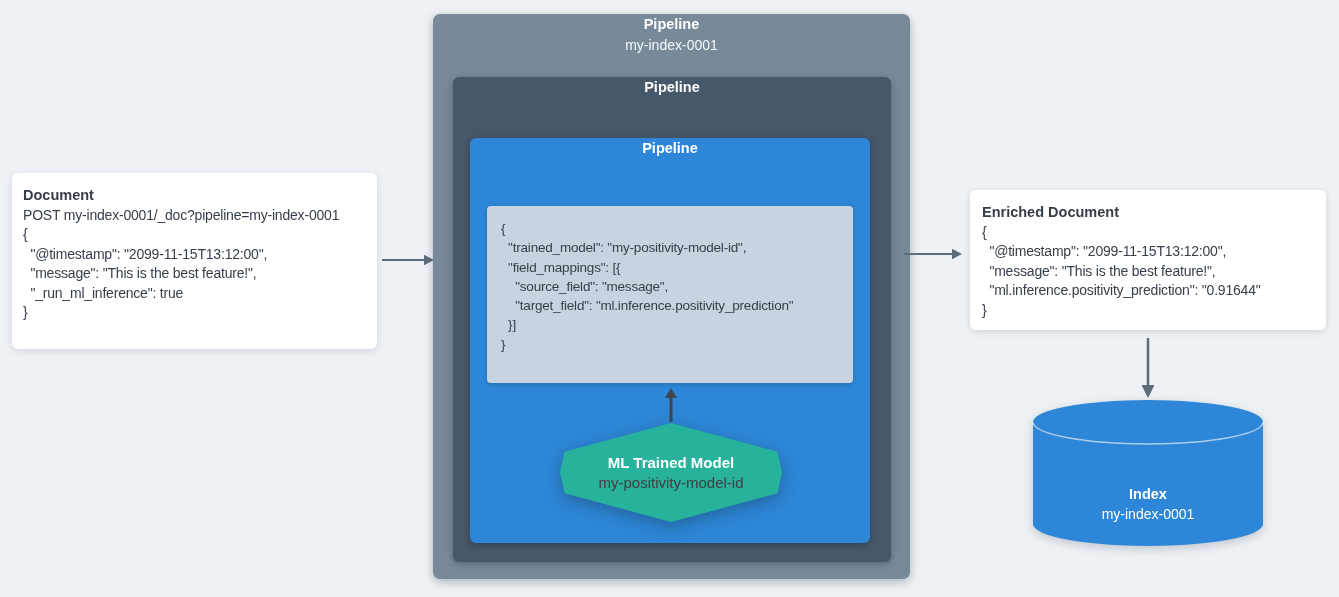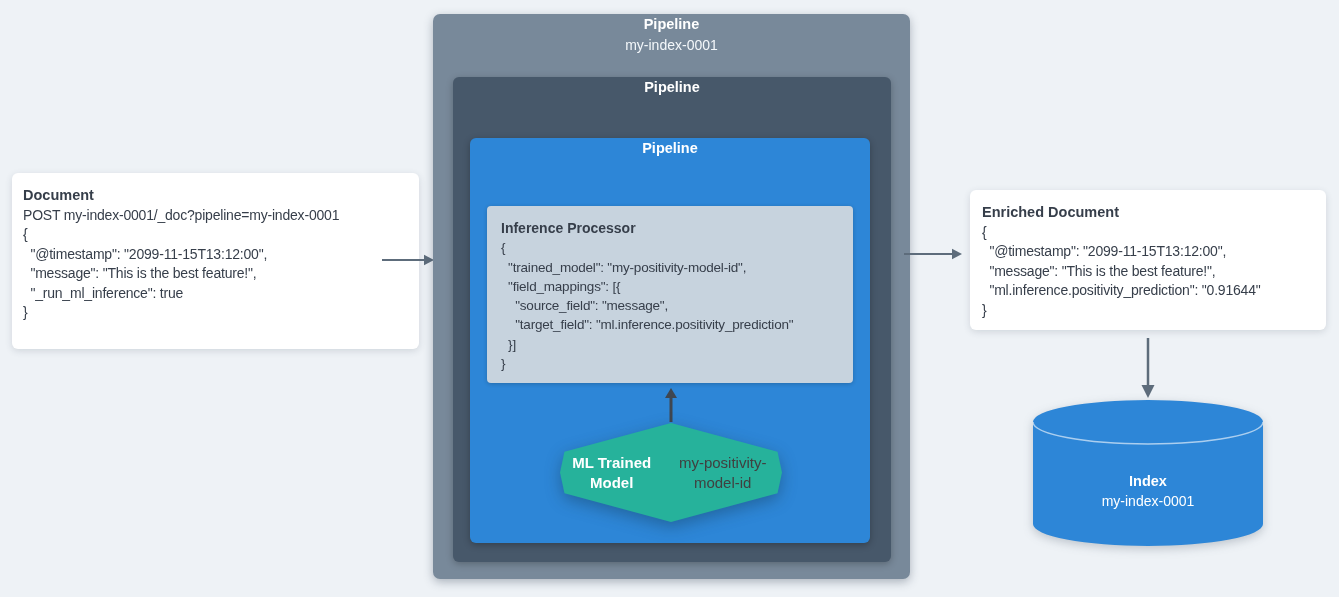--- a/index.html
+++ b/index.html
@@ -27,41 +27,41 @@
   
   .proc-box{position:absolute;left:17px;top:68px;width:366px;height:177px;
             background:#c7d3de;border-radius:4px;padding:13px 0 0 14px;box-sizing:border-box;
             color:#363e4a;box-shadow:0 1px 4px rgba(0,0,0,.2);}
   .proc-box .card-title{font-size:14px;line-height:19.3px;}
   .proc-box .code-line{font-size:13.5px;line-height:19.3px;}
 
   
   .hex-wrap{position:absolute;left:90px;top:285px;width:222px;height:99px;
             filter:drop-shadow(0 5px 8px rgba(15,40,55,.35));}
-  .hex{width:100%;height:100%;background:#26b29b;display:flex;flex-direction:row;
+  .hex{width:100%;height:100%;background:#26b29b;display:flex;flex-direction:column;
        justify-content:center;align-items:center;text-align:center;
        clip-path:polygon(50% 0,98% 29%,100% 50%,98% 71%,50% 100%,2% 71%,0 50%,2% 29%);}
   .hex-title{color:#fff;font-weight:bold;font-size:15px;line-height:20px;}
   .hex-sub{color:#404040;font-size:15px;line-height:20px;}
 
   
   .cyl-wrap{position:absolute;left:1033px;top:400px;width:230px;height:150px;
             filter:drop-shadow(0 3px 5px rgba(45,60,80,.25));}
-  .cyl-label{position:absolute;left:1033px;top:471px;width:230px;text-align:center;color:#fff;}
+  .cyl-label{position:absolute;left:1033px;top:484px;width:230px;text-align:center;color:#fff;}
   .cyl-title{font-weight:bold;font-size:14.5px;line-height:20px;}
   .cyl-sub{font-size:14px;line-height:20px;}
 
   .arrow{position:absolute;}
 </style>
 </head>
 <body>
 
 <div id="stage">
 
-  <div class="card" style="left:12px;top:173px;width:407px;height:176px;box-sizing:border-box;">
+  <div class="card" style="left:12px;top:173px;width:365px;height:176px;box-sizing:border-box;">
     <div class="card-title">Document</div>
     <div class="code-line">POST my-index-0001/_doc?pipeline=my-index-0001</div>
     <div class="code-line">{</div>
     <div class="code-line">  "@timestamp": "2099-11-15T13:12:00",</div>
     <div class="code-line">  "message": "This is the best feature!",</div>
     <div class="code-line">  "_run_ml_inference": true</div>
     <div class="code-line">}</div>
   </div>
 
   <svg class="arrow" style="left:382px;top:254px;" width="52" height="12" viewBox="0 0 52 12">
@@ -73,21 +73,20 @@
     <div class="box-title">Pipeline</div>
     <div class="box-sub">my-index-0001</div>
 
     <div class="dark-box">
       <div class="box-title">Pipeline</div>
 
       <div class="blue-box">
         <div class="box-title">Pipeline</div>
 
         <div class="proc-box">
-          <div class="card-title">Inference Processor</div>
           <div class="code-line">{</div>
           <div class="code-line">  "trained_model": "my-positivity-model-id",</div>
           <div class="code-line">  "field_mappings": [{</div>
           <div class="code-line">    "source_field": "message",</div>
           <div class="code-line">    "target_field": "ml.inference.positivity_prediction"</div>
           <div class="code-line">  }]</div>
           <div class="code-line">}</div>
         </div>
 
         <svg class="arrow" style="left:194px;top:250px;" width="14" height="34" viewBox="0 0 14 34">

